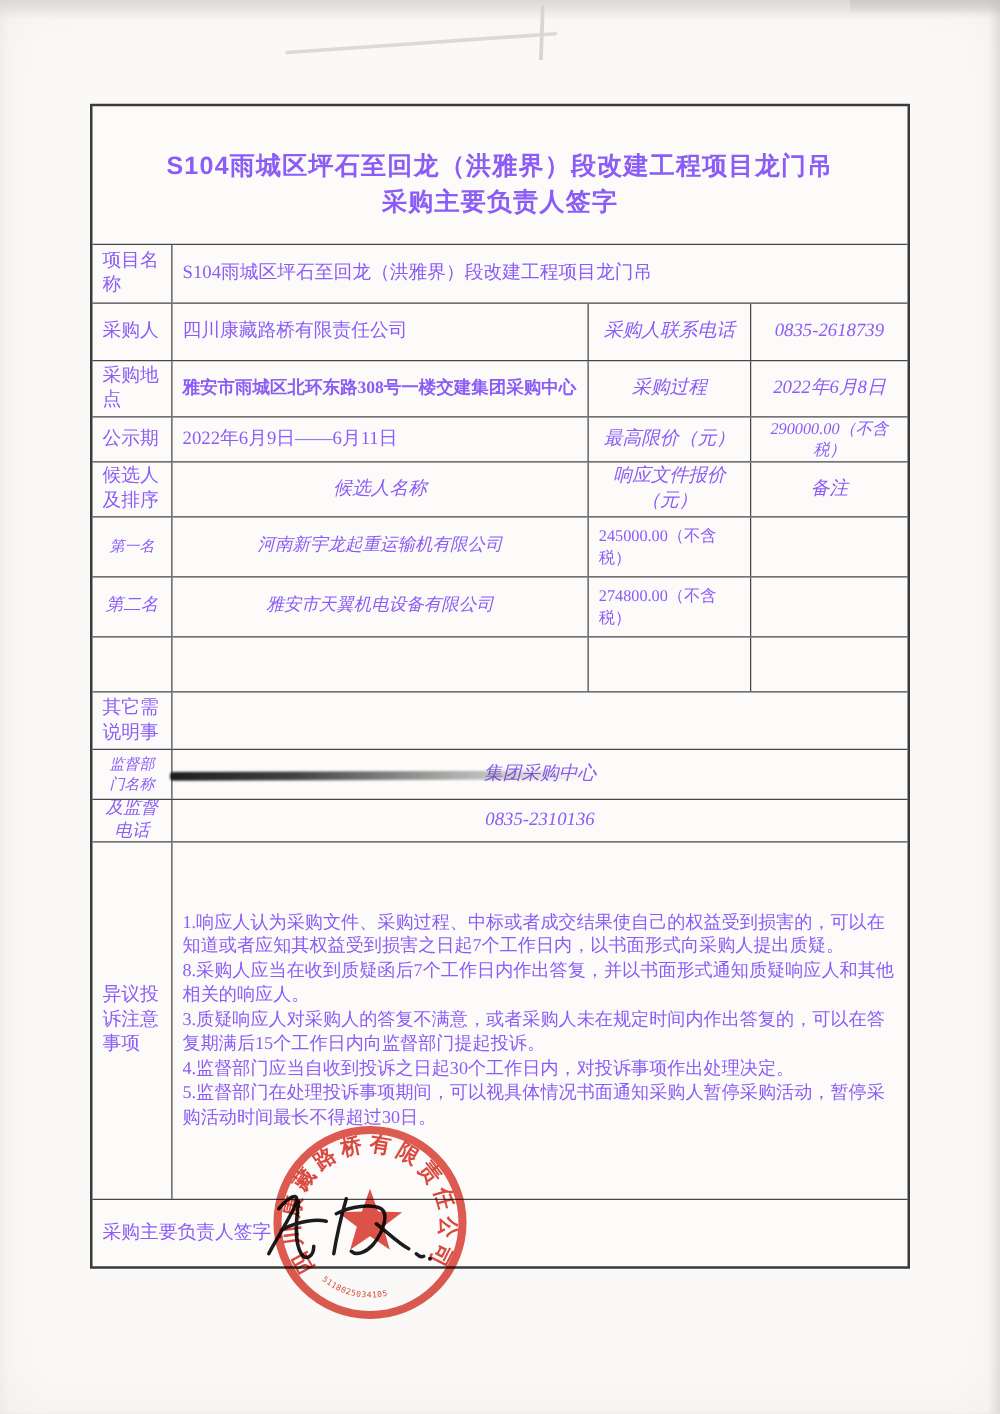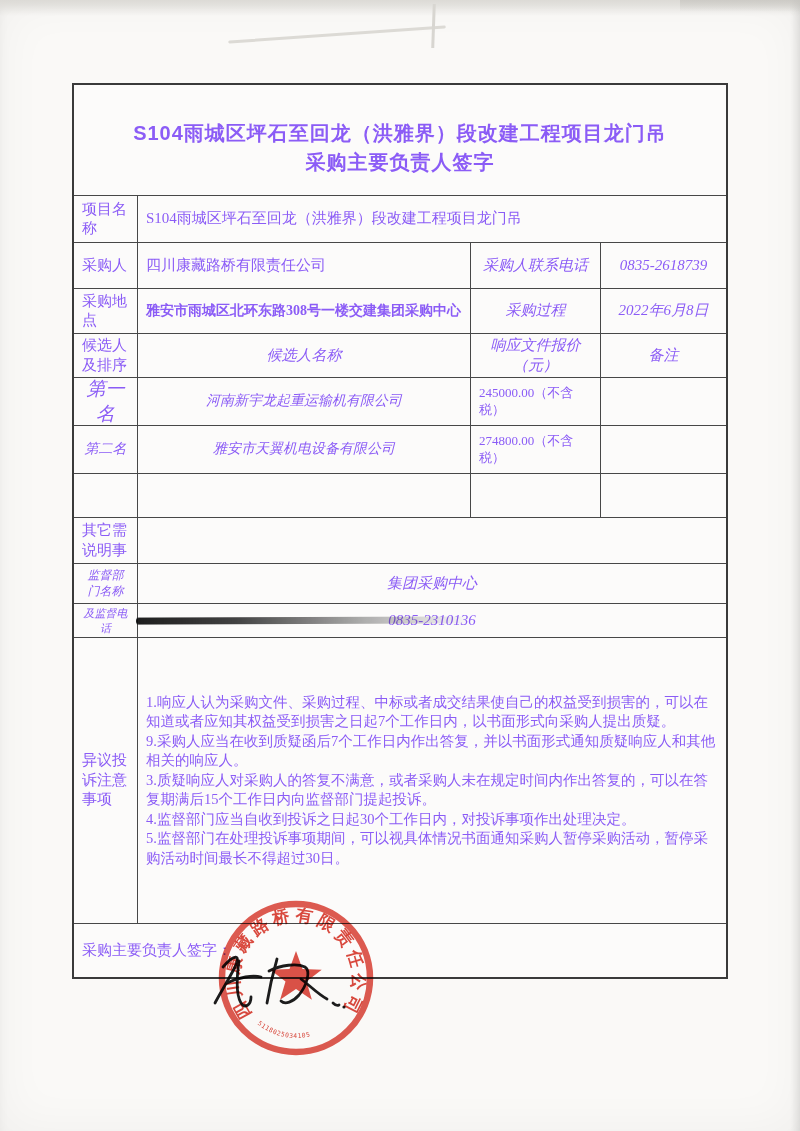--- a/index.html
+++ b/index.html
@@ -111,32 +111,38 @@
       <div class="cell c3 center">0835-2618739</div>
     </div>
 
     <div class="row" style="height:45px">
       <div class="cell cfirst c0">采购地点</div>
       <div class="cell c1 fit">雅安市雨城区北环东路308号一楼交建集团采购中心</div>
       <div class="cell c2 center">采购过程</div>
       <div class="cell c3 center">2022年6月8日</div>
     </div>
 
+    <div class="row" style="height:36px">
+      <div class="cell cfirst c0">公示期</div>
+      <div class="cell c1">2022年6月9日——6月11日</div>
+      <div class="cell c2 center">最高限价（元）</div>
+      <div class="cell c3 center bid">290000.00（不含税）</div>
+    </div>
 
     <div class="row" style="height:44px">
       <div class="cell cfirst c0">候选人及排序</div>
       <div class="cell c1 center">候选人名称</div>
       <div class="cell c2 center bid-header">
           <span>响应文件报价（元）</span>
         </div>
       <div class="cell c3 center">备注</div>
     </div>
 
     <div class="row" style="height:48px">
-      <div class="cell cfirst c0 center" style="font-size:19px">第一名</div>
+      <div class="cell cfirst c0 center" style="font-size:12px">第一名</div>
       <div class="cell c1 center" style="font-size:14px">河南新宇龙起重运输机有限公司</div>
       <div class="cell c2 bid">245000.00（不含税）</div>
       <div class="cell c3"></div>
     </div>
 
     <div class="row" style="height:48px">
       <div class="cell cfirst c0 center" style="font-size:14px">第二名</div>
       <div class="cell c1 center" style="font-size:14px">雅安市天翼机电设备有限公司</div>
       <div class="cell c2 bid">274800.00（不含税）</div>
       <div class="cell c3"></div>
@@ -153,29 +159,29 @@
       <div class="cell cfirst c0">其它需说明事</div>
       <div class="cell c3"></div>
     </div>
 
     <div class="row" style="height:40px">
       <div class="cell cfirst c0 center" style="font-size:12px">监督部门名称</div>
       <div class="cell c3 center">集团采购中心</div>
     </div>
 
     <div class="row" style="height:34px">
-      <div class="cell cfirst c0 center" style="font-size:11px">及监督电话</div>
+      <div class="cell cfirst c0 center" style="font-size:14px">及监督电话</div>
       <div class="cell c3 center">0835-2310136</div>
     </div>
 
     <div class="row" style="height:286px">
       <div class="cell cfirst c0">异议投诉注意事项</div>
       <div class="cell c3 dispute-cell">
         <div>1.响应人认为采购文件、采购过程、中标或者成交结果使自己的权益受到损害的，可以在知道或者应知其权益受到损害之日起7个工作日内，以书面形式向采购人提出质疑。</div>
-        <div>9.采购人应当在收到质疑函后7个工作日内作出答复，并以书面形式通知质疑响应人和其他相关的响应人。</div>
+        <div>8.采购人应当在收到质疑函后7个工作日内作出答复，并以书面形式通知质疑响应人和其他相关的响应人。</div>
         <div>3.质疑响应人对采购人的答复不满意，或者采购人未在规定时间内作出答复的，可以在答复期满后15个工作日内向监督部门提起投诉。</div>
         <div>4.监督部门应当自收到投诉之日起30个工作日内，对投诉事项作出处理决定。</div>
         <div>5.监督部门在处理投诉事项期间，可以视具体情况书面通知采购人暂停采购活动，暂停采购活动时间最长不得超过30日。</div>
       </div>
     </div>
 
     <div class="row sig-row" style="height:54px">
       <div class="cell cfirst c3">采购主要负责人签字：</div>
     </div>
 

